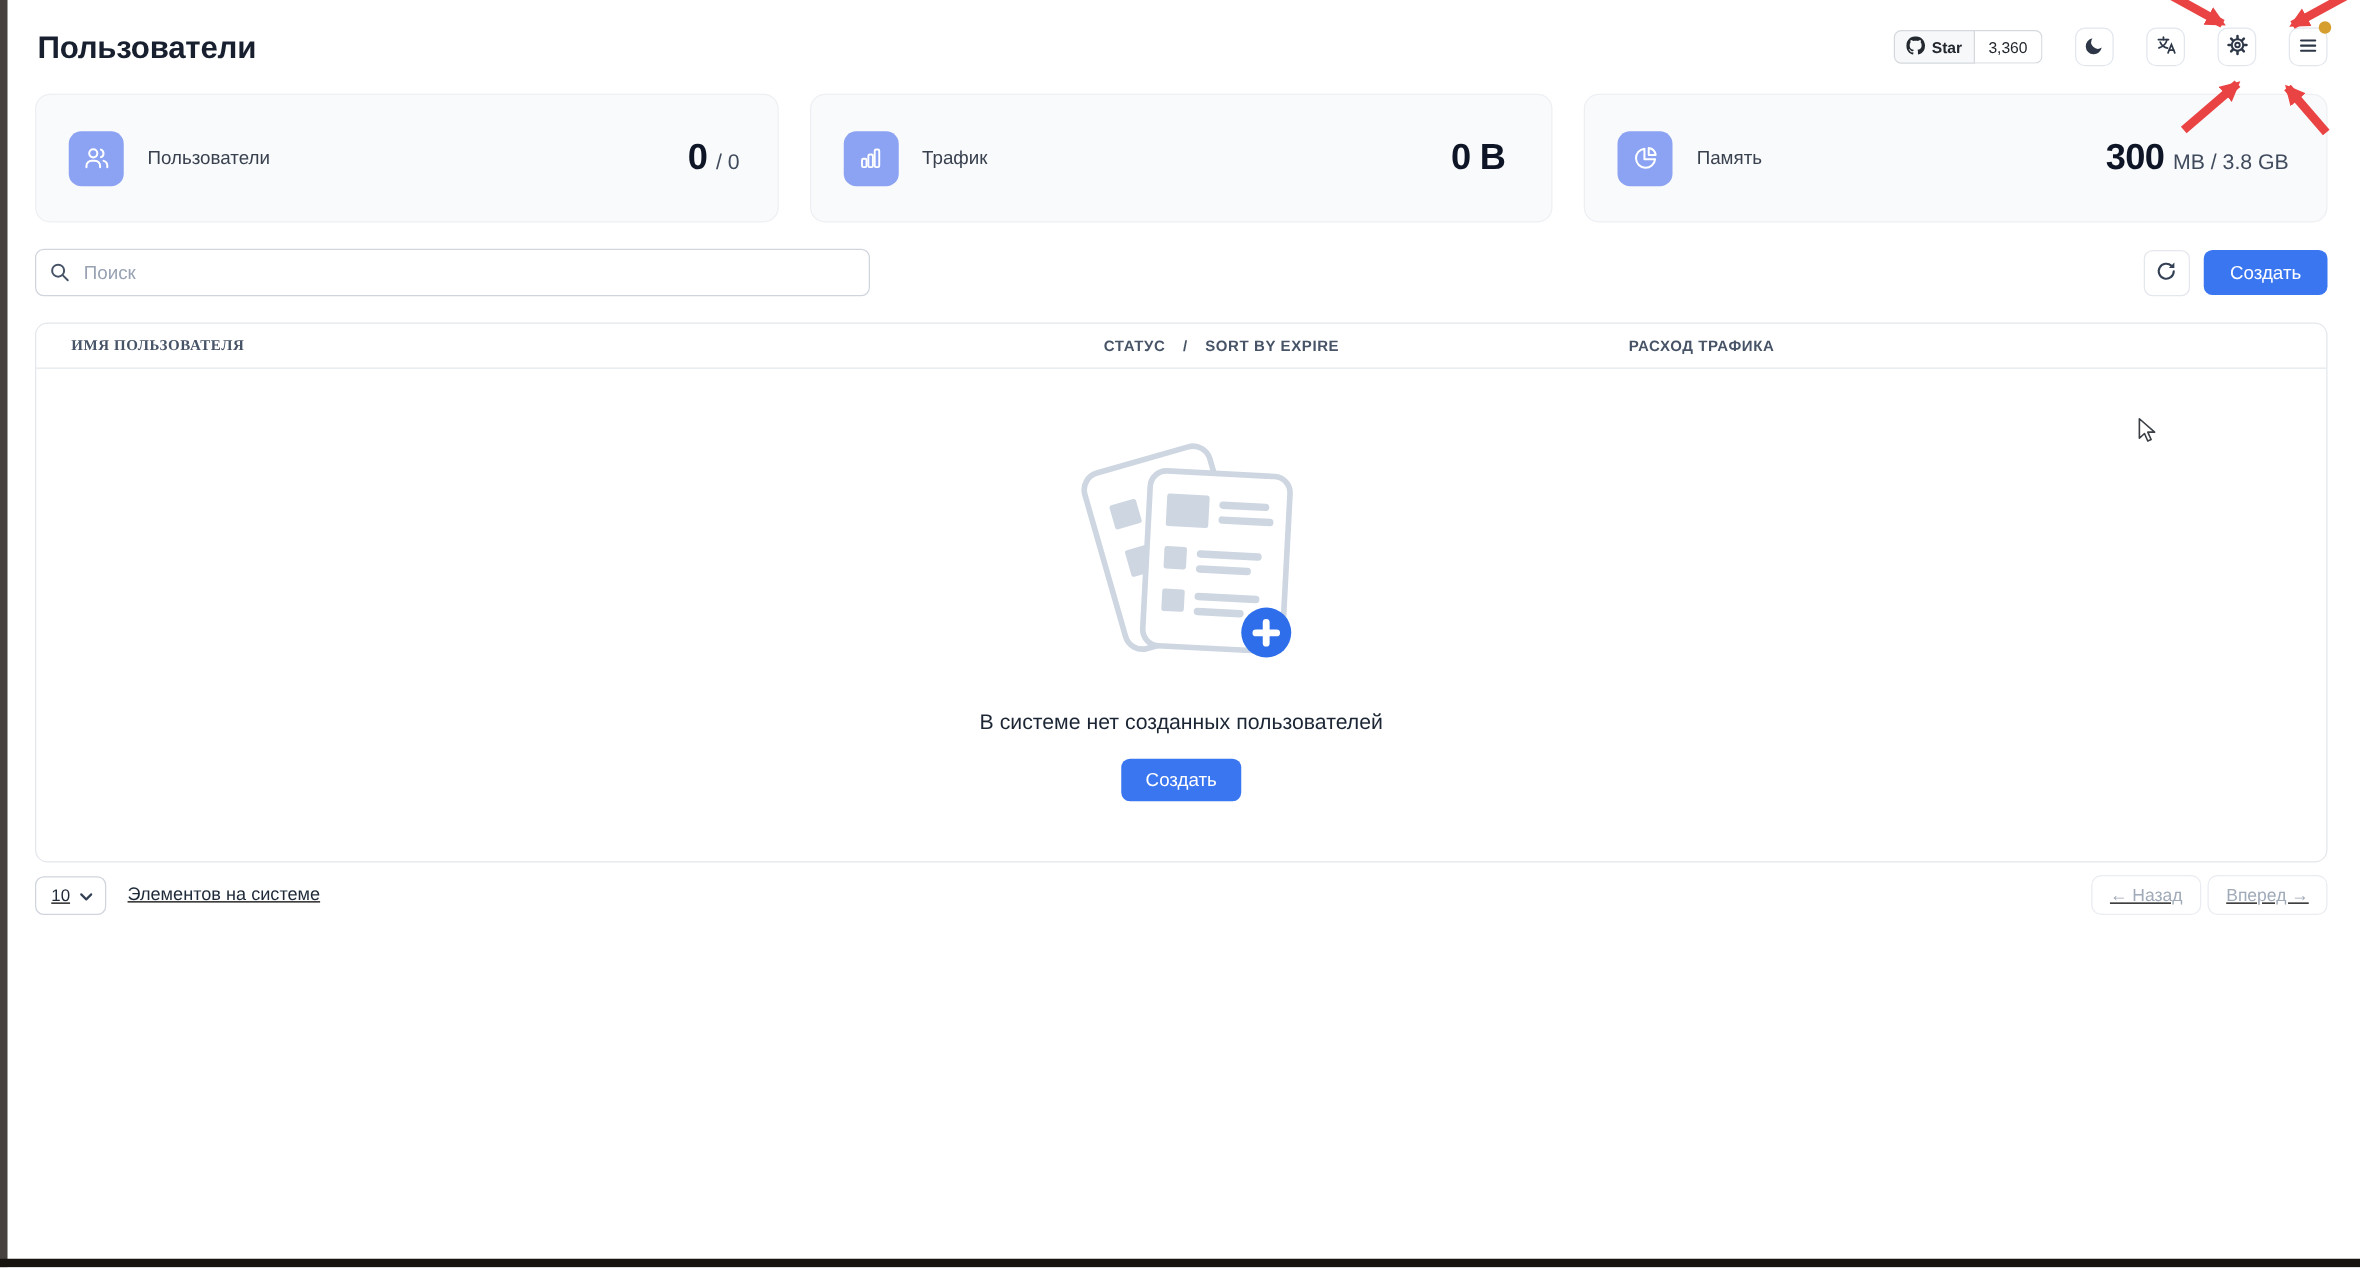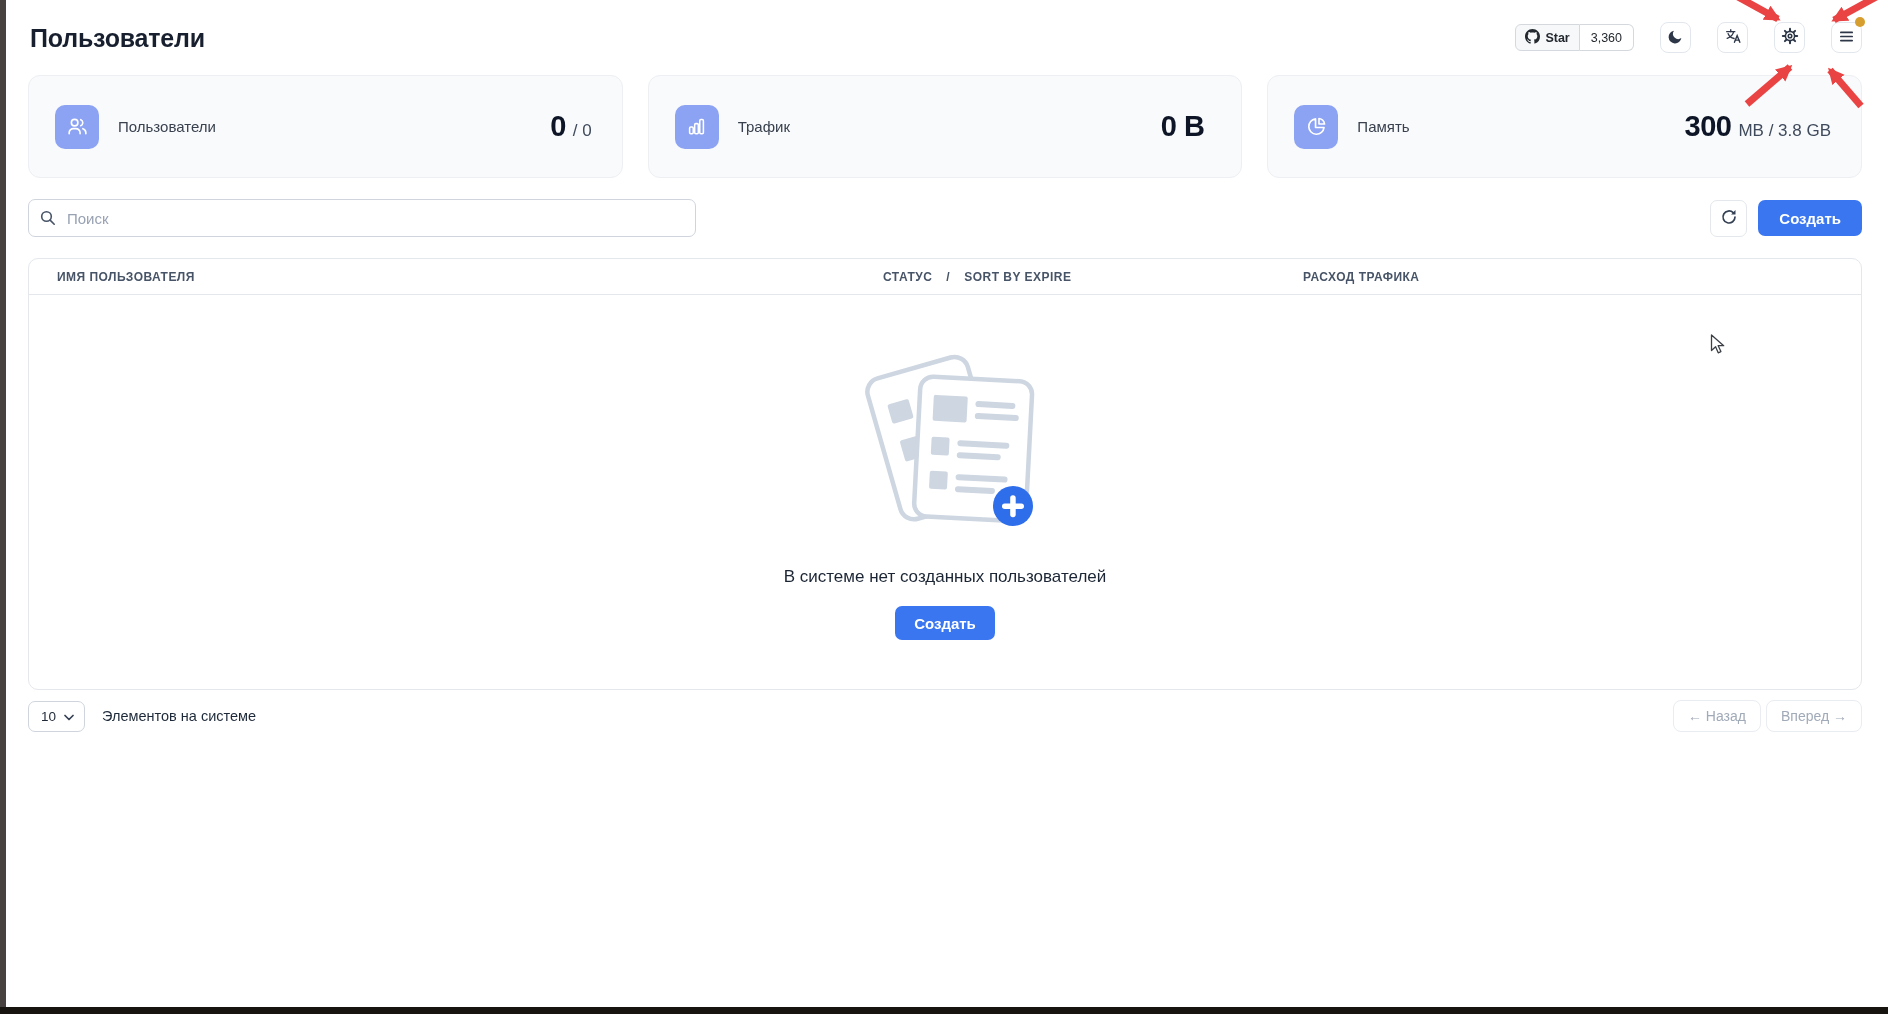--- a/index.html
+++ b/index.html
@@ -30,34 +30,34 @@
   .card-value .small{font-size:17px;color:#3f4a5c;}
 
   
   .toolbar{display:flex;justify-content:space-between;align-items:center;margin:21px 26px 0 28px;}
   .search{position:relative;width:668px;height:38px;box-sizing:border-box;}
   .search input{width:100%;height:100%;box-sizing:border-box;border:1px solid #d0d5dd;border-radius:7px;padding:0 12px 0 38px;font-size:15px;color:#1f2937;outline:none;font-family:inherit;}
   .search input::placeholder{color:#98a2b3;}
   .search .mag{position:absolute;left:11px;top:10px;}
   .toolbar-right{display:flex;align-items:center;gap:11px;}
   .refresh-btn{width:37px;height:37px;border:1px solid #e4e7ec;border-radius:7px;background:#fff;display:flex;align-items:center;justify-content:center;cursor:pointer;padding:0;}
-  .btn-primary{height:36px;padding:0 21px;background:#3a76f0;color:#fff;border:none;border-radius:7px;font-size:15px;font-weight:700;cursor:pointer;font-family:inherit;}
+  .btn-primary{height:36px;padding:0 21px;background:#3a76f0;color:#fff;border:none;border-radius:7px;font-size:15px;font-weight:400;cursor:pointer;font-family:inherit;}
 
   
   .table-wrap{margin:21px 26px 0 28px;height:432px;border:1px solid #e4e7ec;border-radius:10px;box-sizing:border-box;background:#fff;}
   .thead{display:flex;align-items:center;height:36px;border-bottom:1px solid #e4e7ec;padding-left:28px;box-sizing:border-box;color:#475467;font-size:12px;font-weight:700;letter-spacing:0.04em;}
   .th{cursor:pointer;white-space:nowrap;}
-  .col-user{width:826px;}
+  .col-user{width:826px;font-family:Liberation Serif, serif;}
   .col-status{width:420px;display:flex;gap:14px;}
   .empty{display:flex;flex-direction:column;align-items:center;padding-top:56px;}
   .empty-msg{margin:26px 0 0 0;font-size:17px;color:#1b2534;}
   .empty .btn-primary{margin-top:19px;height:34px;padding:0 19px;}
 
   
-  .pager{display:flex;justify-content:space-between;align-items:center;margin:10px 26px 0 28px;}
+  .pager{display:flex;justify-content:space-between;align-items:center;margin:10px 26px 0 28px;text-decoration:underline;}
   .pager-left{display:flex;align-items:center;}
   .select{display:flex;align-items:center;gap:8px;height:29px;padding:0 10px 0 12px;border:1px solid #d0d5dd;border-radius:7px;background:#fff;font-size:13.5px;color:#1f2937;cursor:pointer;}
   .pager-label{margin-left:17px;font-size:14.5px;color:#1d2939;}
   .pager-right{display:flex;gap:5px;}
   .pager-btn{height:32px;padding:0 14px;background:#fff;border:1px solid #e9ecf1;border-radius:8px;color:#a0aab8;font-size:14px;cursor:default;font-family:inherit;}
 
   
   .footer{position:absolute;left:0;bottom:20px;width:100%;text-align:center;font-size:13.5px;color:#6b7b93;}
   .footer a{color:#3f7df6;text-decoration:none;cursor:pointer;}
   .footer svg{vertical-align:-2px;margin:0 2px;}

